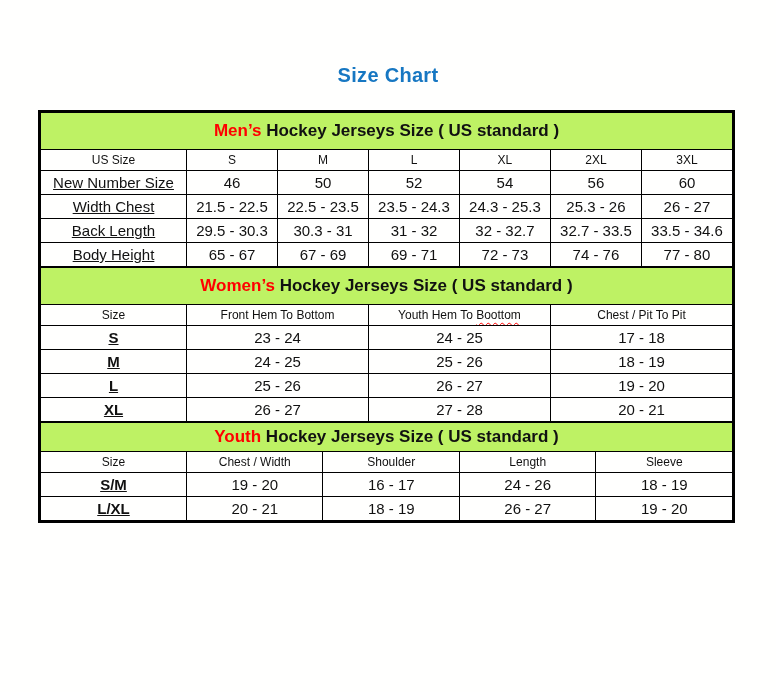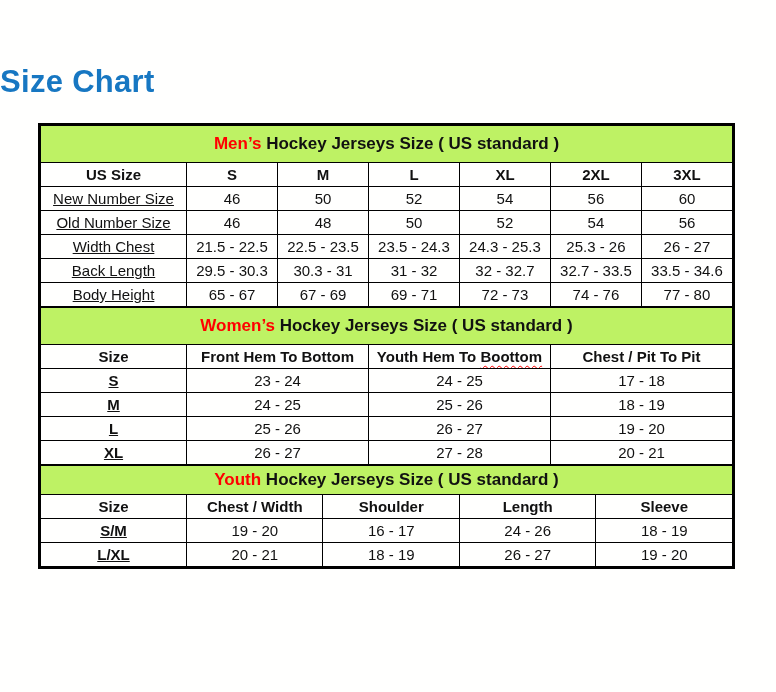--- a/index.html
+++ b/index.html
@@ -4,22 +4,23 @@
 <style>
   html, body {
     margin: 0; padding: 0;
     width: 776px; height: 692px;
     background: #fffffe;
     font-family: "Liberation Sans", sans-serif;
     color: #111;
     overflow: hidden;
   }
   h1.page-title {
+    text-align: center;
     color: #1777C2;
-    font-size: 31px;
+    font-size: 20px;
     font-weight: bold;
     margin: 0;
     padding-top: 64px;
     padding-bottom: 23px;
     letter-spacing: 0.3px;
   }
   .chart-wrap {
     width: 697px;
     margin-left: 38px;
     border: 2px solid #000;
@@ -40,21 +41,21 @@
     white-space: nowrap;
   }
   tr.band td {
     background: #bef264;
     font-weight: bold;
     font-size: 17px;
     padding: 8px 2px;
   }
   table.youth tr.band td { padding: 4px 2px; }
   .hl { color: #FF0000; }
-  tr.head th { font-weight: bold; font-size: 15px; }
+  tr.head th { font-weight: normal; font-size: 12px; }
   tbody td.rowlabel { font-weight: bold; text-decoration: underline; }
   table.mens tbody td.rowlabel { font-weight: normal; }
   .squiggle {
     text-decoration: underline;
     text-decoration-style: wavy;
     text-decoration-color: #FF0000;
     text-decoration-thickness: 1px;
     text-underline-offset: 3px;
   }
 </style>
@@ -93,29 +94,20 @@
         <tr>
           <td class="rowlabel">New Number Size</td>
           <td>46</td>
           <td>50</td>
           <td>52</td>
           <td>54</td>
           <td>56</td>
           <td>60</td>
         </tr>
         <tr>
-          <td class="rowlabel">Old Number Size</td>
-          <td>46</td>
-          <td>48</td>
-          <td>50</td>
-          <td>52</td>
-          <td>54</td>
-          <td>56</td>
-        </tr>
-        <tr>
           <td class="rowlabel">Width Chest</td>
           <td>21.5 - 22.5</td>
           <td>22.5 - 23.5</td>
           <td>23.5 - 24.3</td>
           <td>24.3 - 25.3</td>
           <td>25.3 - 26</td>
           <td>26 - 27</td>
         </tr>
         <tr>
           <td class="rowlabel">Back Length</td>

